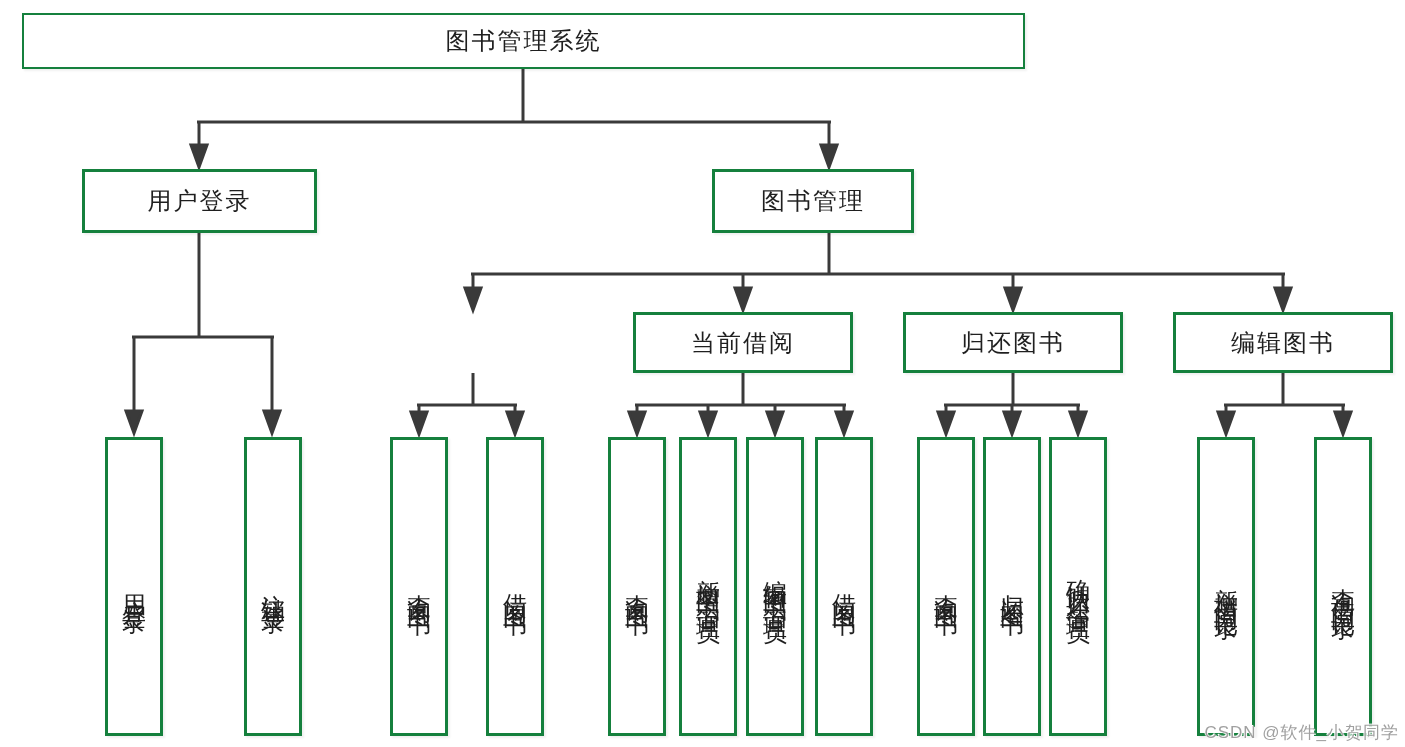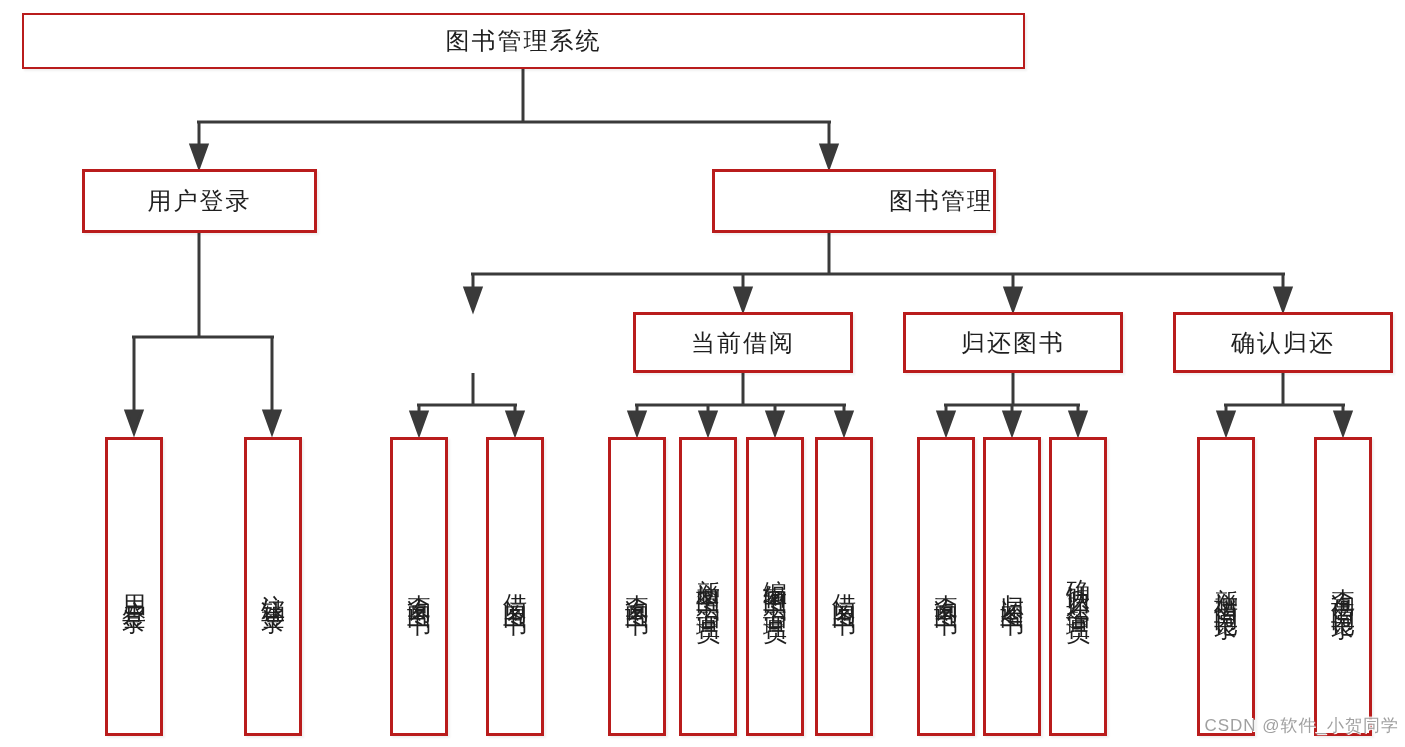--- a/index.html
+++ b/index.html
@@ -2,36 +2,36 @@
 <html><head>
 <meta charset="utf-8">
 <style>
   html,body { margin:0; padding:0; background:#ffffff; }
   .stage {
     position:relative; width:1405px; height:747px; background:#ffffff;
     font-family:"Liberation Sans", sans-serif; overflow:hidden;
   }
   svg.connectors { position:absolute; left:0; top:0; z-index:1; }
   .box {
-    position:absolute; background:#ffffff; border:3px solid #b91c1c;
+    position:absolute; background:#ffffff; border:3px solid #15803d;
     box-sizing:border-box; display:flex; align-items:center; justify-content:center;
     color:#1f1f1f; z-index:2; box-shadow:2px 2px 2px rgba(0,0,0,0.06);
   }
   .hlabel { font-size:24px; letter-spacing:2px; white-space:nowrap; }
   .root  { left:22px;  top:13px;  width:1003px; height:56px; border-width:2px; }
   .lvl2a { left:82px;  top:169px; width:235px;  height:64px; }
-  .lvl2b { left:712px; top:169px; width:284px;  height:64px;justify-content:flex-end; }
+  .lvl2b { left:712px; top:169px; width:202px;  height:64px; }
   .lvl3  { top:312px; height:61px; width:220px; }
   .leaf  { top:437px; height:299px; width:58px; }
   .leaf .vtext {
     writing-mode:vertical-rl; text-orientation:mixed;
     font-size:24px; letter-spacing:6px; line-height:1; white-space:nowrap;
   }
   .watermark {
-    position:absolute; right:6px; bottom:10px; z-index:3;
+    position:absolute; right:6px; bottom:3px; z-index:3;
     font-size:17px; color:#a0a0a0; letter-spacing:1px;
     text-shadow:0 0 2px #ffffff, 1px 1px 0 #ffffff, -1px -1px 0 #ffffff;
     margin-top:32px;
   }
 </style>
 </head>
 <body>
 
 <div class="stage">
 
@@ -108,21 +108,21 @@
     <span class="hlabel">图书管理</span>
   </div>
 
   <div class="box lvl3" style="left:633px">
     <span class="hlabel">当前借阅</span>
   </div>
   <div class="box lvl3" style="left:903px">
     <span class="hlabel">归还图书</span>
   </div>
   <div class="box lvl3" style="left:1173px">
-    <span class="hlabel">确认归还</span>
+    <span class="hlabel">编辑图书</span>
   </div>
 
   <div class="box leaf" style="left:105px">
     <span class="vtext">用户登录</span>
   </div>
   <div class="box leaf" style="left:244px">
     <span class="vtext">注销登录</span>
   </div>
 
   <div class="box leaf" style="left:390px">

